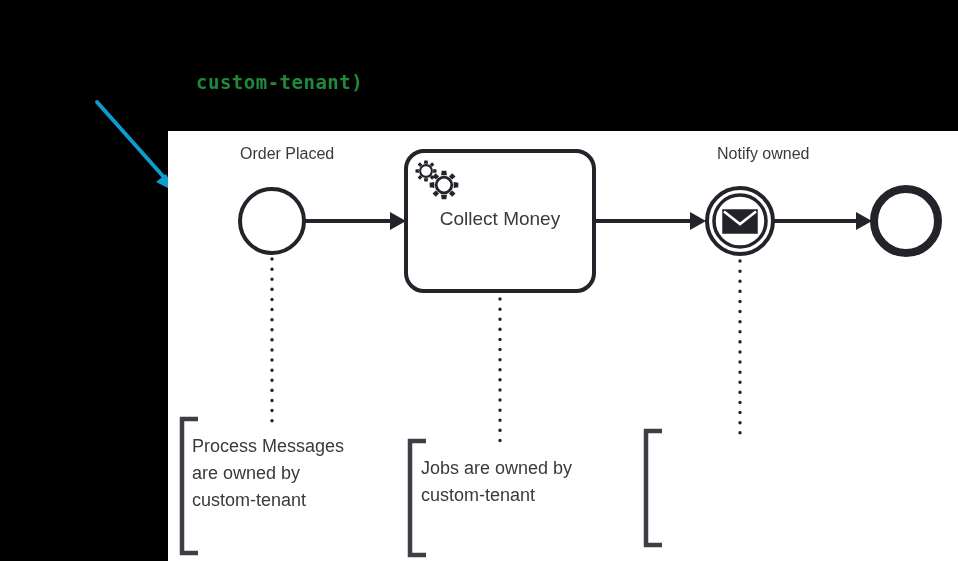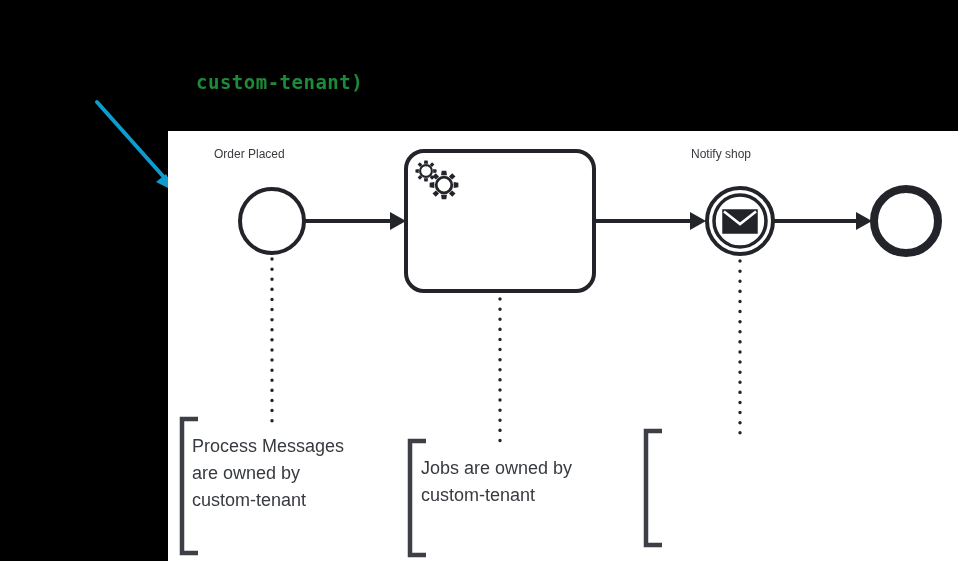--- a/index.html
+++ b/index.html
@@ -55,23 +55,24 @@
     left: 0;
     top: 0;
     width: 790px;
     height: 430px;
   }
 
   
   .node-label {
     position: absolute;
     color: #373a3f;
-    font-size: 12px;
+    font-size: 16px;
     line-height: 20px;
     white-space: nowrap;
+    margin-left: 26px;
   }
   #label-start-event  { left: 46px;  top: 13px; }
   #label-message-event{ left: 523px; top: 13px; }
 
   #label-task {
     position: absolute;
     left: 238px;
     top: 76px;
     width: 188px;
     text-align: center;
@@ -169,21 +170,22 @@
 
     <path d="M 30 288 L 14 288 L 14 422 L 30 422" fill="none" stroke="#3c3f45" stroke-width="4.5"></path>
 
     <path d="M 258 310 L 242 310 L 242 424 L 258 424" fill="none" stroke="#3c3f45" stroke-width="4.5"></path>
 
     <path d="M 494 300 L 478 300 L 478 414 L 494 414" fill="none" stroke="#3c3f45" stroke-width="4.5"></path>
   </svg>
 
   <div class="node-label" id="label-start-event">Order Placed</div>
 
+  <div id="label-task">Collect Money</div>
 
-  <div class="node-label" id="label-message-event">Notify shop</div>
+  <div class="node-label" id="label-message-event">Notify owned</div>
 
   <div class="annotation-text" id="annotation-text-0">Process Messages are owned by custom-tenant</div>
 
   <div class="annotation-text" id="annotation-text-1">Jobs are owned by custom-tenant</div>
 
 
 </div>
 
 </body></html>

